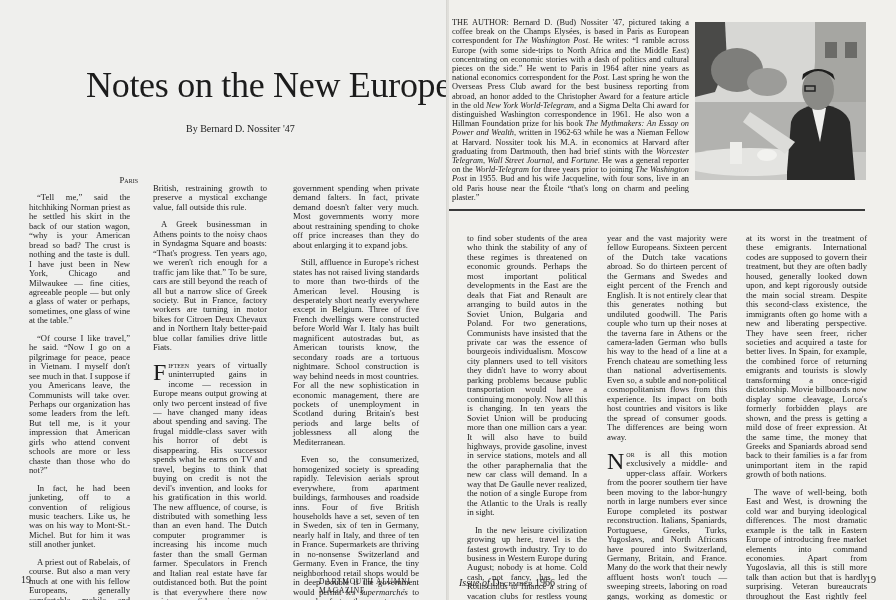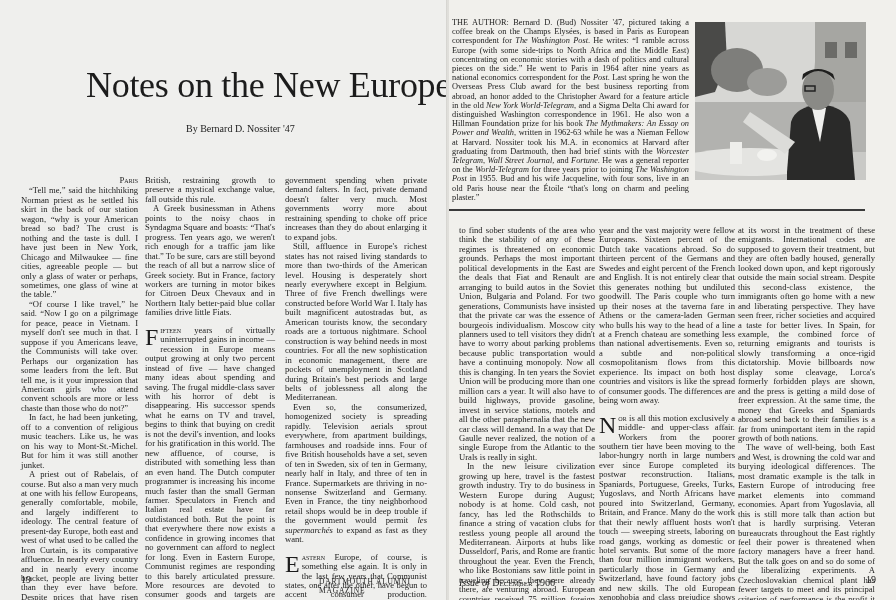--- a/index.html
+++ b/index.html
@@ -4,21 +4,21 @@
 <style>
   html, body { margin:0; padding:0; }
   body { width:896px; height:600px; background:#e9e7e4; position:relative; overflow:hidden;
          font-family:"Liberation Serif", serif; color:#1c1c1c; }
   .page { position:absolute; top:0; height:600px; overflow:hidden; }
   .left  { left:0; width:447px; background:#efefed; }
   .right { left:449px; width:447px; background:#f1f0ec; }
   .gutter { position:absolute; left:446px; top:0; width:4px; height:600px;
             background:linear-gradient(90deg,#d2d1cd,#e4e3df,#d2d1cd); }
   .col { position:absolute; font-size:8.6px; line-height:9.45px; text-align:justify; hyphens:auto; }
-  .col p { margin:0; text-indent:8px; }
+  .col p { margin:8px; text-indent:8px; }
   .col p.noind { text-indent:0; }
   .col p.gap { margin-top:8px; }
   .title { position:absolute; left:86px; top:64px; width:320px; font-size:36px; letter-spacing:-0.3px;
            font-weight:normal; margin:0; white-space:nowrap; }
   .byline { position:absolute; left:186px; top:123px; font-size:10px; white-space:nowrap; }
   .dateline { text-align:right; font-variant:small-caps; font-size:8.8px; margin-bottom:1px; }
   .dropcap { float:left; font-size:24px; line-height:18px; margin:2px 2px 0 0; }
   .sc { font-variant:small-caps; }
   .folio { position:absolute; font-size:10px; }
   .footer-mag { position:absolute; left:319px; top:577px; font-size:7.5px; letter-spacing:0.8px; }

